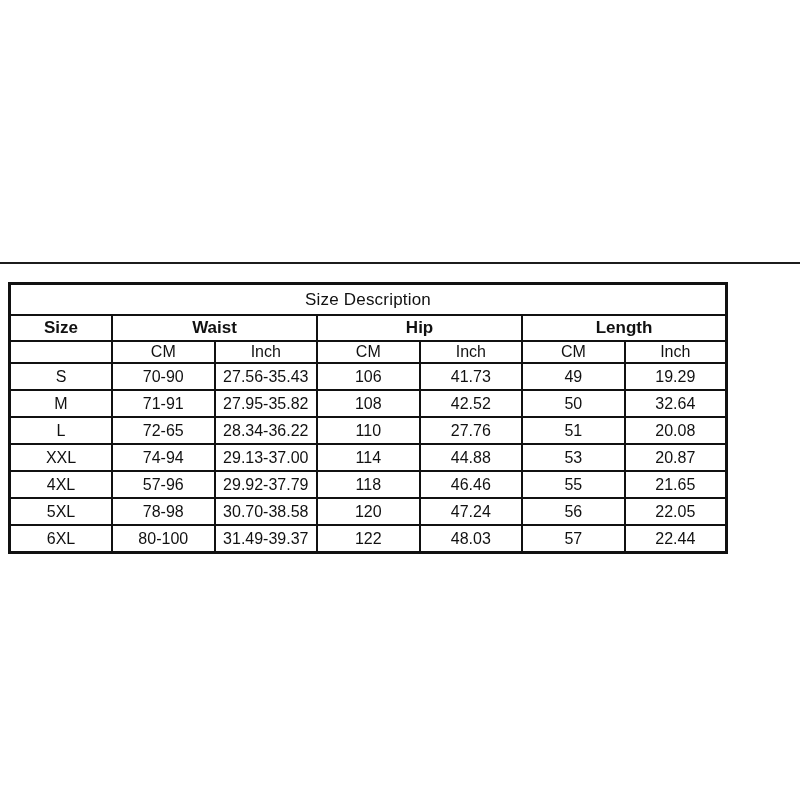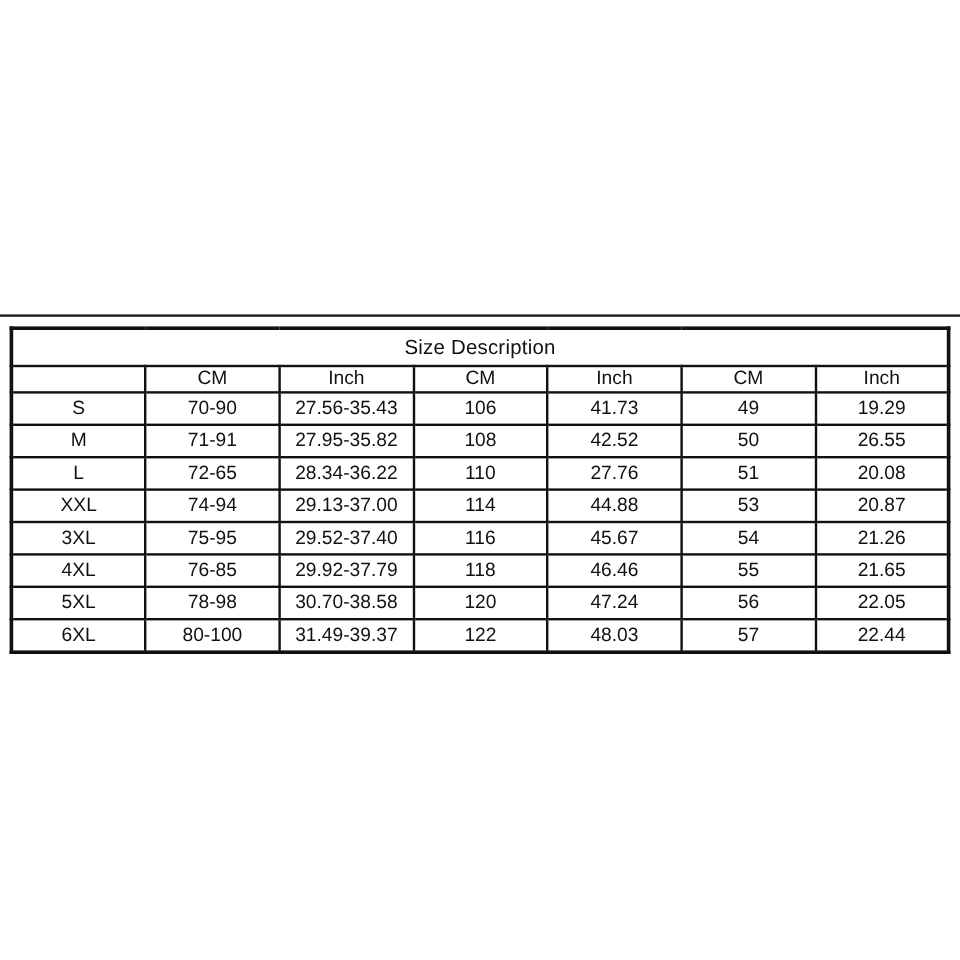--- a/index.html
+++ b/index.html
@@ -18,23 +18,23 @@
   .top-rule {
     position: absolute;
     top: 262px;
     left: 0;
     width: 800px;
     height: 2px;
     background: #1c1c1c;
   }
   .table-wrap {
     position: absolute;
-    top: 272px;
+    top: 282px;
     left: 8px;
-    width: 784px;
+    width: 720px;
   }
   table.size-chart {
     border-collapse: collapse;
     width: 100%;
     table-layout: fixed;
     border: 3px solid #111111;
   }
   table.size-chart th,
   table.size-chart td {
     border: 2px solid #111111;
@@ -79,20 +79,26 @@
         <col style="width:14.3%">
       <col style="width:14.3%">
         <col style="width:14.3%">
         <col style="width:14.3%">
       <col style="width:14.2%">
     </colgroup>
     <thead>
       <tr>
         <th class="title-cell" colspan="7">Size Description</th>
       </tr>
+      <tr class="group-row">
+        <th>Size</th>
+        <th colspan="2">Waist</th>
+        <th colspan="2">Hip</th>
+        <th colspan="2">Length</th>
+      </tr>
       <tr class="sub-row">
         <th></th>
         <th>CM</th>
         <th>Inch</th>
         <th>CM</th>
         <th>Inch</th>
         <th>CM</th>
         <th>Inch</th>
       </tr>
     </thead>
@@ -106,52 +112,43 @@
           <td>49</td>
           <td>19.29</td>
         </tr>
         <tr>
           <td>M</td>
           <td>71-91</td>
           <td>27.95-35.82</td>
           <td>108</td>
           <td>42.52</td>
           <td>50</td>
-          <td>26.55</td>
+          <td>32.64</td>
         </tr>
         <tr>
           <td>L</td>
           <td>72-65</td>
           <td>28.34-36.22</td>
           <td>110</td>
           <td>27.76</td>
           <td>51</td>
           <td>20.08</td>
         </tr>
         <tr>
           <td>XXL</td>
           <td>74-94</td>
           <td>29.13-37.00</td>
           <td>114</td>
           <td>44.88</td>
           <td>53</td>
           <td>20.87</td>
         </tr>
         <tr>
-          <td>3XL</td>
-          <td>75-95</td>
-          <td>29.52-37.40</td>
-          <td>116</td>
-          <td>45.67</td>
-          <td>54</td>
-          <td>21.26</td>
-        </tr>
-        <tr>
           <td>4XL</td>
-          <td>76-85</td>
+          <td>57-96</td>
           <td>29.92-37.79</td>
           <td>118</td>
           <td>46.46</td>
           <td>55</td>
           <td>21.65</td>
         </tr>
         <tr>
           <td>5XL</td>
           <td>78-98</td>
           <td>30.70-38.58</td>

